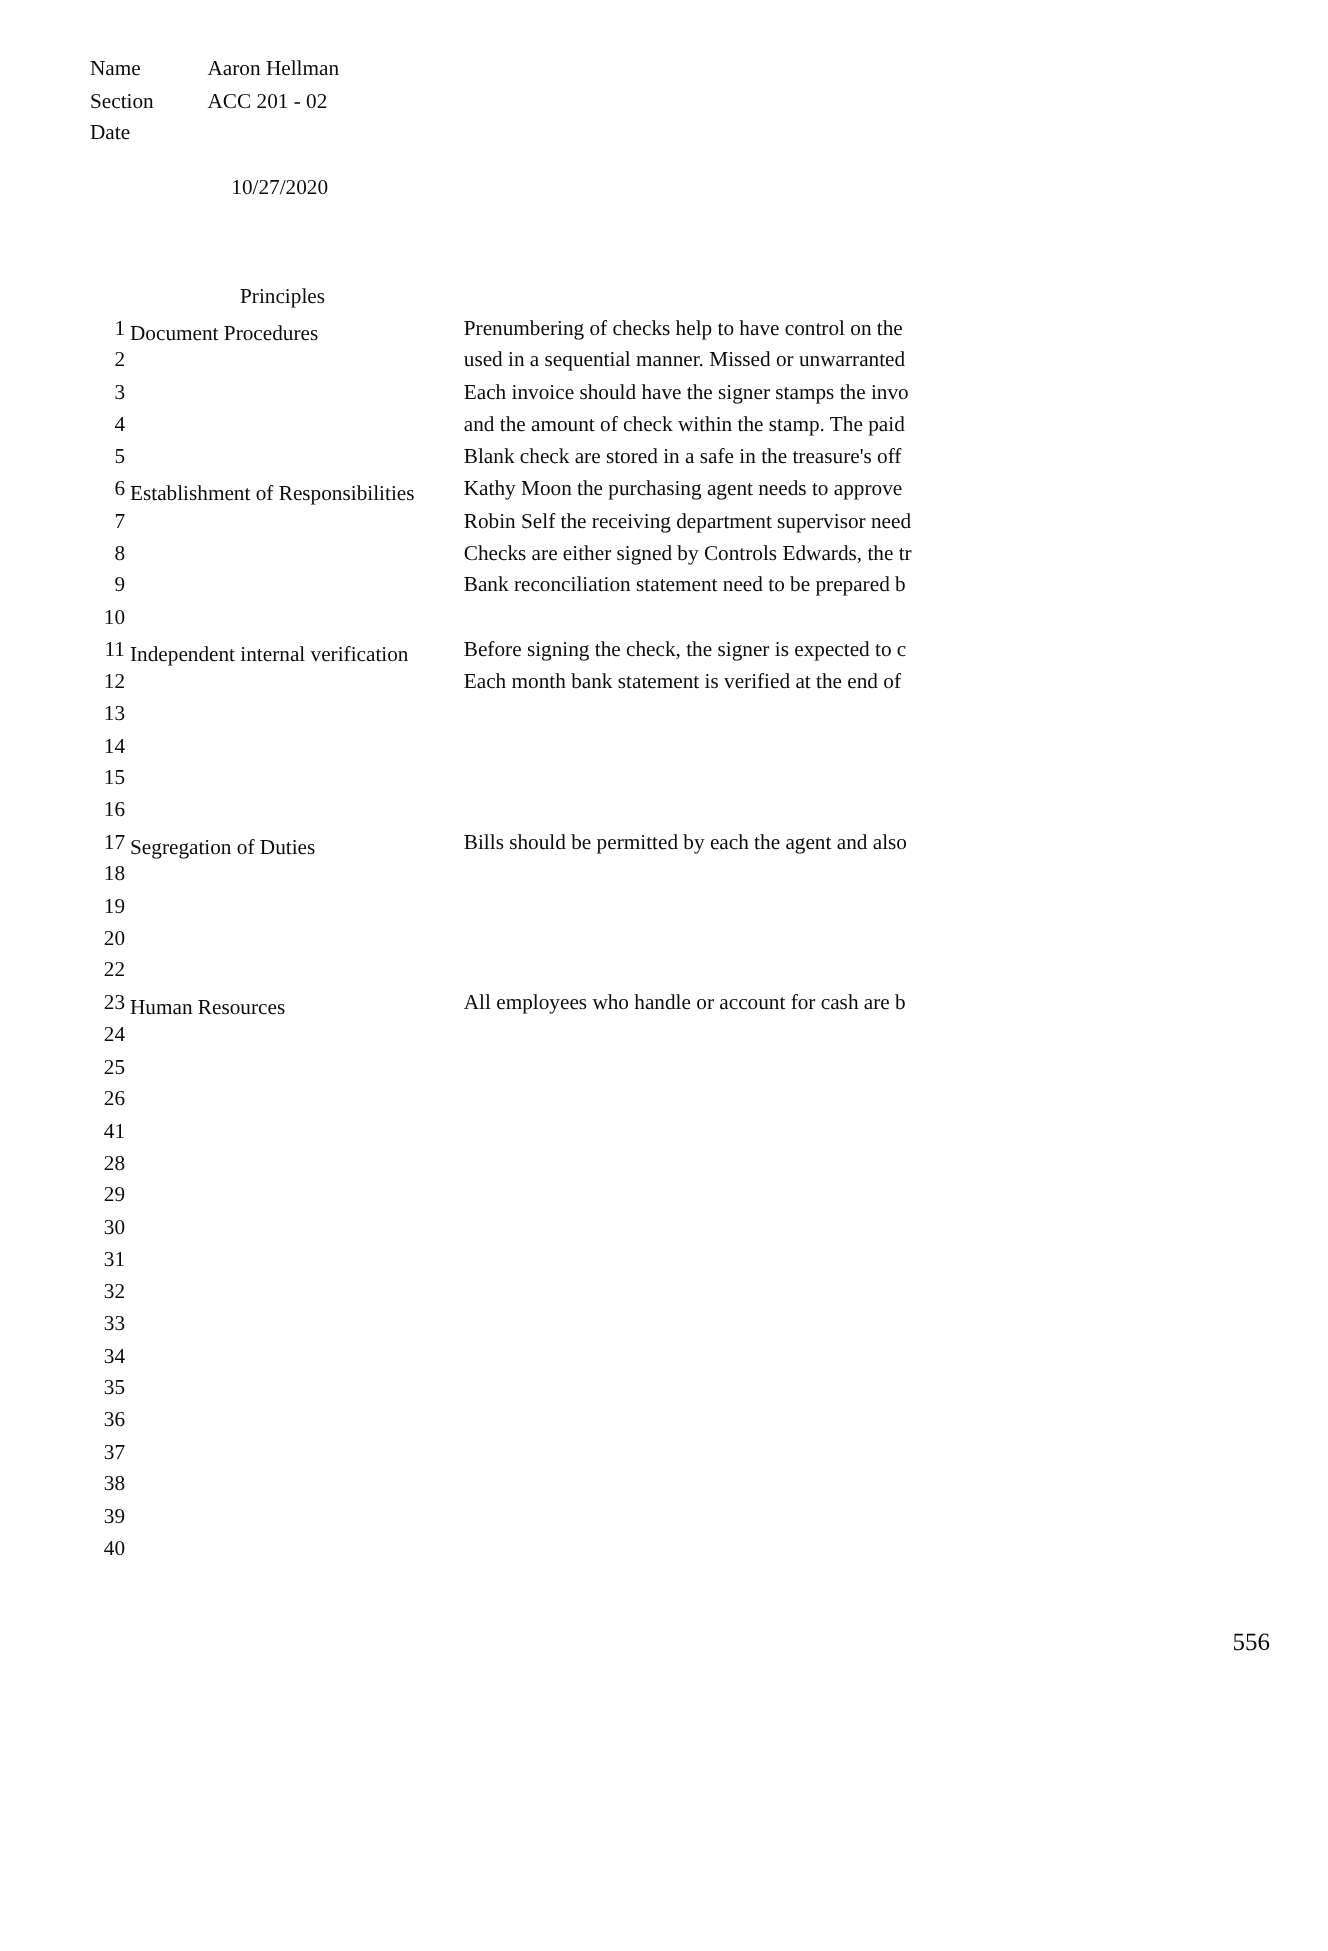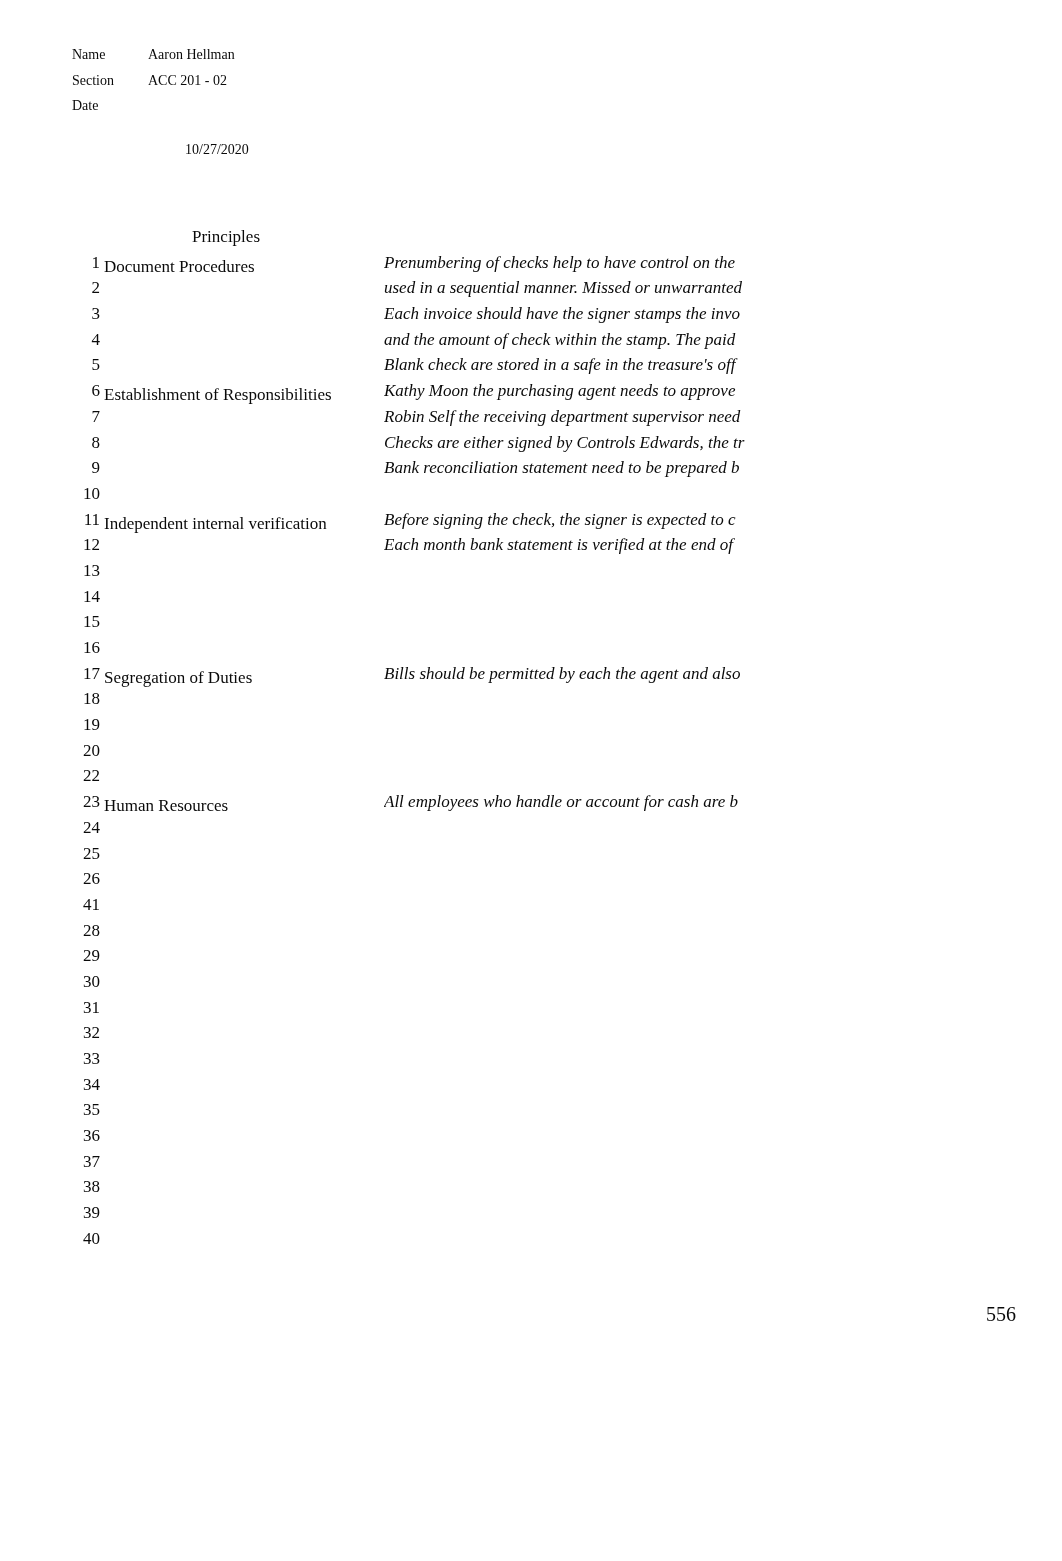--- a/index.html
+++ b/index.html
@@ -24,33 +24,33 @@
   .header {
     position: absolute;
     left: 72px;
     top: 42px;
     width: 420px;
   }
   .header-row {
     position: relative;
     height: 25.5px;
     line-height: 25.5px;
-    font-size: 14px;
+    font-size: 17px;
     white-space: nowrap;
   }
   .header-label {
     position: absolute;
     left: 0;
     top: 0;
   }
   .header-value {
     position: absolute;
     top: 0;
   }
-  .hv-indent-a { left: 76px; }
+  .hv-indent-a { left: 94px; }
   .hv-indent-b { left: 113px; margin-top: 44px; }
 
   
   .sheet {
     position: absolute;
     left: 0;
     top: 224px;
     width: 1062px;
   }
   .col-head {
@@ -83,28 +83,27 @@
   }
   .principle {
     position: absolute;
     left: 104px;
     top: 4px;
     font-size: 17px;
     white-space: nowrap;
   }
   .desc {
     position: absolute;
-    left: 384px;
+    left: 371px;
     top: 0;
     width: 364px;
     overflow: hidden;
     text-overflow: clip;
     white-space: nowrap;
     font-size: 17px;
-    font-style: italic;
   }
 
   
   .footer {
     position: absolute;
     left: 0;
     top: 1303px;
     width: 1016px;
     text-align: right;
     font-size: 20px;

